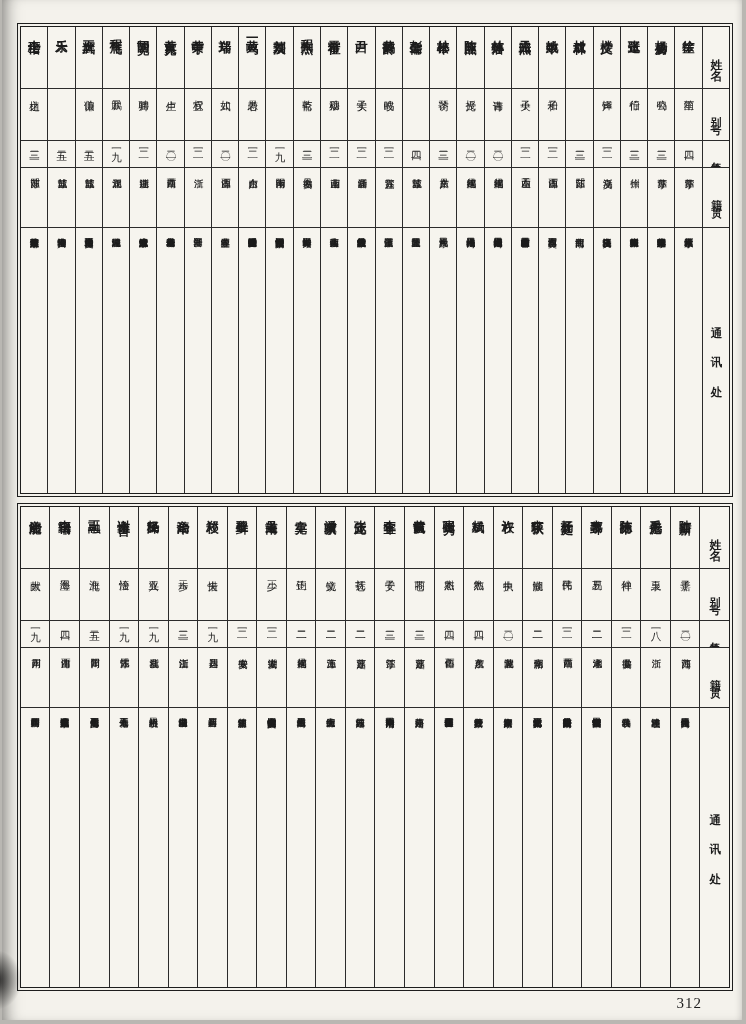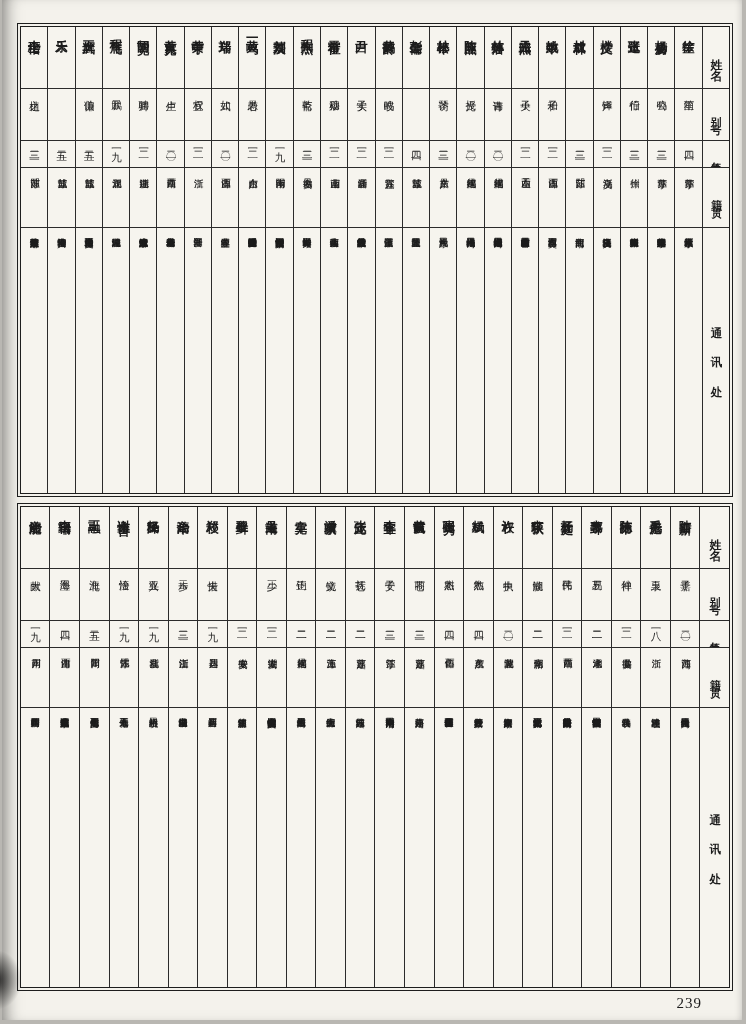--- a/index.html
+++ b/index.html
@@ -934,14 +934,14 @@
           </div>
           <div class="cell native">
             <span class="vt">四川南川</span>
           </div>
           <div class="cell address">
             <span class="vt">四川南川西街韩恭廷转</span>
           </div>
         </div>
       </div>
   </div>
-  <div class="page-number">239</div>
+  <div class="page-number">312</div>
 </div>
 
 </body></html>

